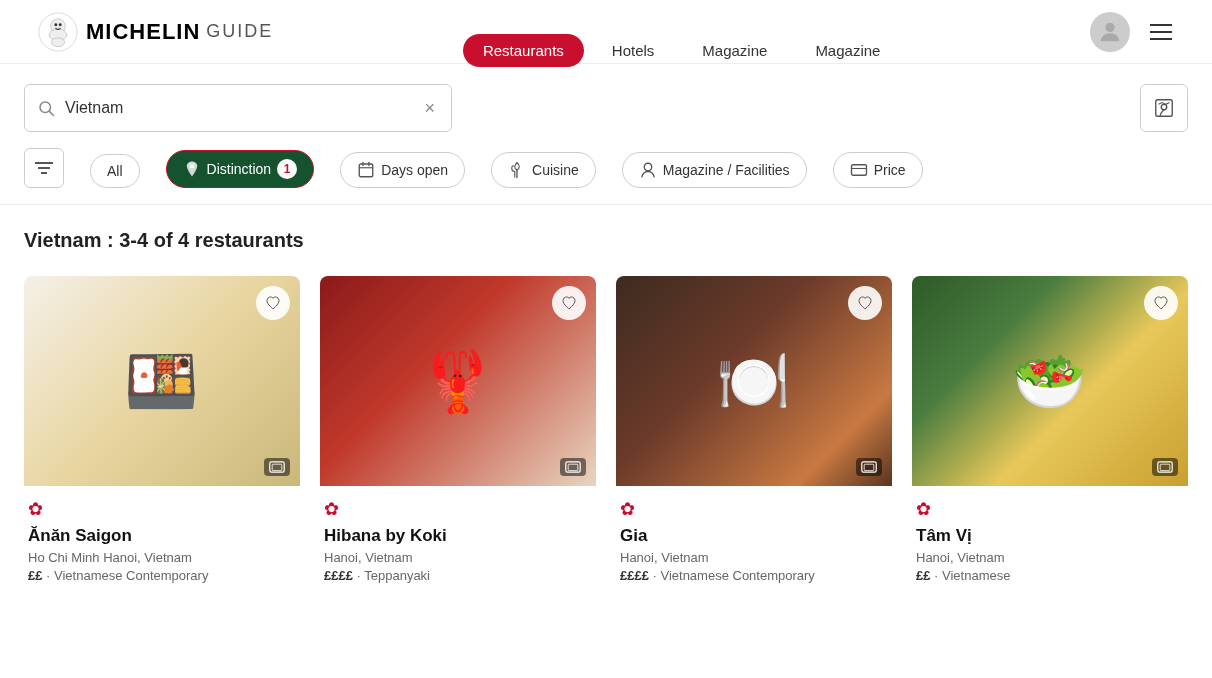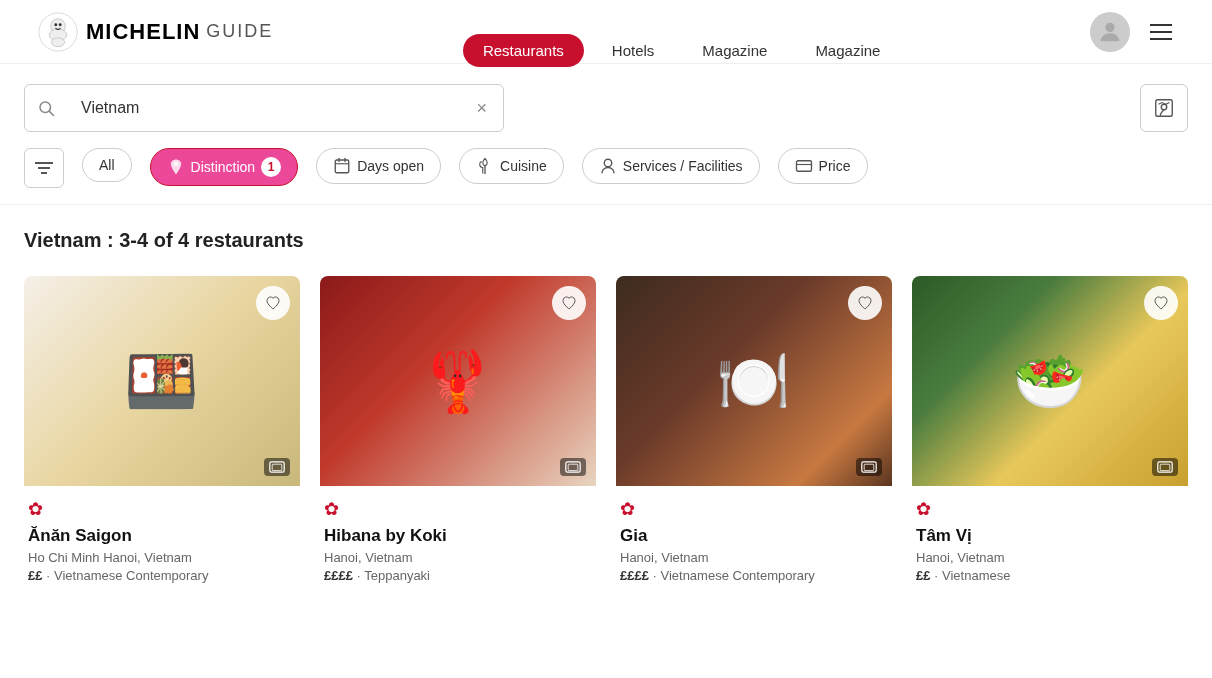--- a/index.html
+++ b/index.html
@@ -90,23 +90,23 @@
     
     .search-bar-section {
       padding: 20px 24px 0;
     }
     .search-bar {
       display: flex;
       align-items: center;
       border: 1.5px solid #ccc;
       border-radius: 6px;
       padding: 0 12px;
-      width: 480px;
+      width: 428px;
       height: 48px;
-      gap: 26px;
+      gap: 10px;
     }
     .search-bar input {
       border: none;
       outline: none;
       font-size: 16px;
       flex: 1;
       color: #333;
     }
     .search-clear {
       background: none;
@@ -125,23 +125,23 @@
       background: #fff;
       display: flex;
       align-items: center;
       justify-content: center;
       cursor: pointer;
     }
 
     
     .filter-bar {
       display: flex;
-      align-items: flex-start;
+      align-items: flex-end;
       padding: 16px 24px;
-      gap: 18px;
+      gap: 26px;
       border-bottom: 1px solid #eee;
     }
     .filter-toggle {
       width: 40px;
       height: 40px;
       border: 1.5px solid #ccc;
       border-radius: 6px;
       background: #fff;
       display: flex;
       align-items: center;
@@ -155,21 +155,21 @@
       padding: 8px 16px;
       border: 1.5px solid #ccc;
       border-radius: 24px;
       background: #fff;
       font-size: 14px;
       color: #333;
       cursor: pointer;
       font-weight: 500;
     }
     .filter-chip.active {
-      background: #ec4899;
+      background: #14532d;
       border-color: #c8102e;
       color: #fff;
     }
     .filter-chip .badge {
       background: #fff;
       color: #c8102e;
       border-radius: 50%;
       width: 20px;
       height: 20px;
       display: flex;
@@ -378,21 +378,21 @@
       <path d="M8 7 C6 5 5 8 5 10 C5 13 7 14 9 14 L9 22" stroke="#555" stroke-width="1.5" fill="none"></path>
     </svg>
     <span>Cuisine</span>
   </button>
 
   <button class="filter-chip">
     <svg width="18" height="18" viewBox="0 0 24 24">
       <circle cx="12" cy="8" r="5" stroke="#555" stroke-width="1.8" fill="none"></circle>
       <path d="M4 21 C4 17 8 14 12 14 C16 14 20 17 20 21" stroke="#555" stroke-width="1.8" fill="none" stroke-linecap="round"></path>
     </svg>
-    <span>Services / Facilities</span>
+    <span>Magazine / Facilities</span>
   </button>
 
   <button class="filter-chip">
     <svg width="18" height="18" viewBox="0 0 24 24">
       <rect x="2" y="5" width="20" height="14" rx="2" stroke="#555" stroke-width="1.8" fill="none"></rect>
       <line x1="2" y1="10" x2="22" y2="10" stroke="#555" stroke-width="1.5"></line>
     </svg>
     <span>Price</span>
   </button>
 </div>

